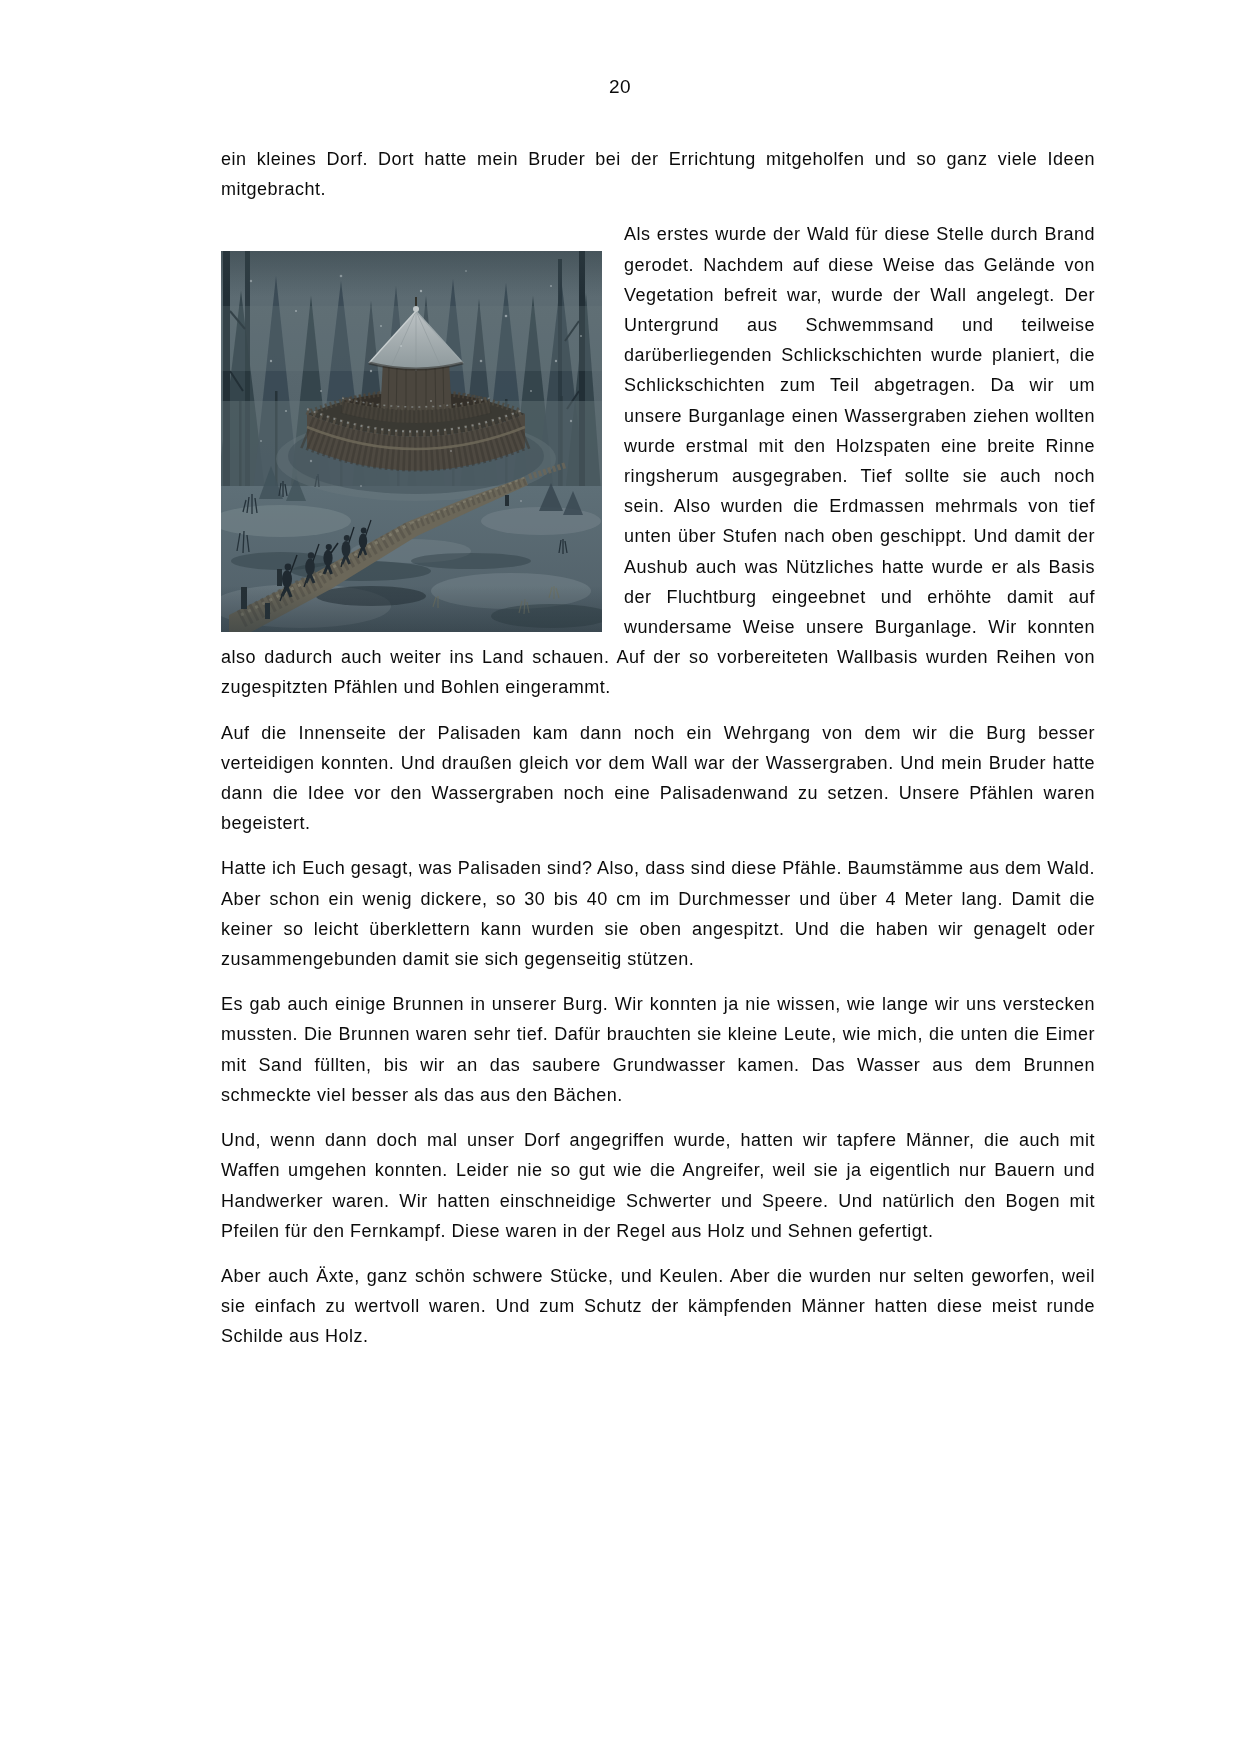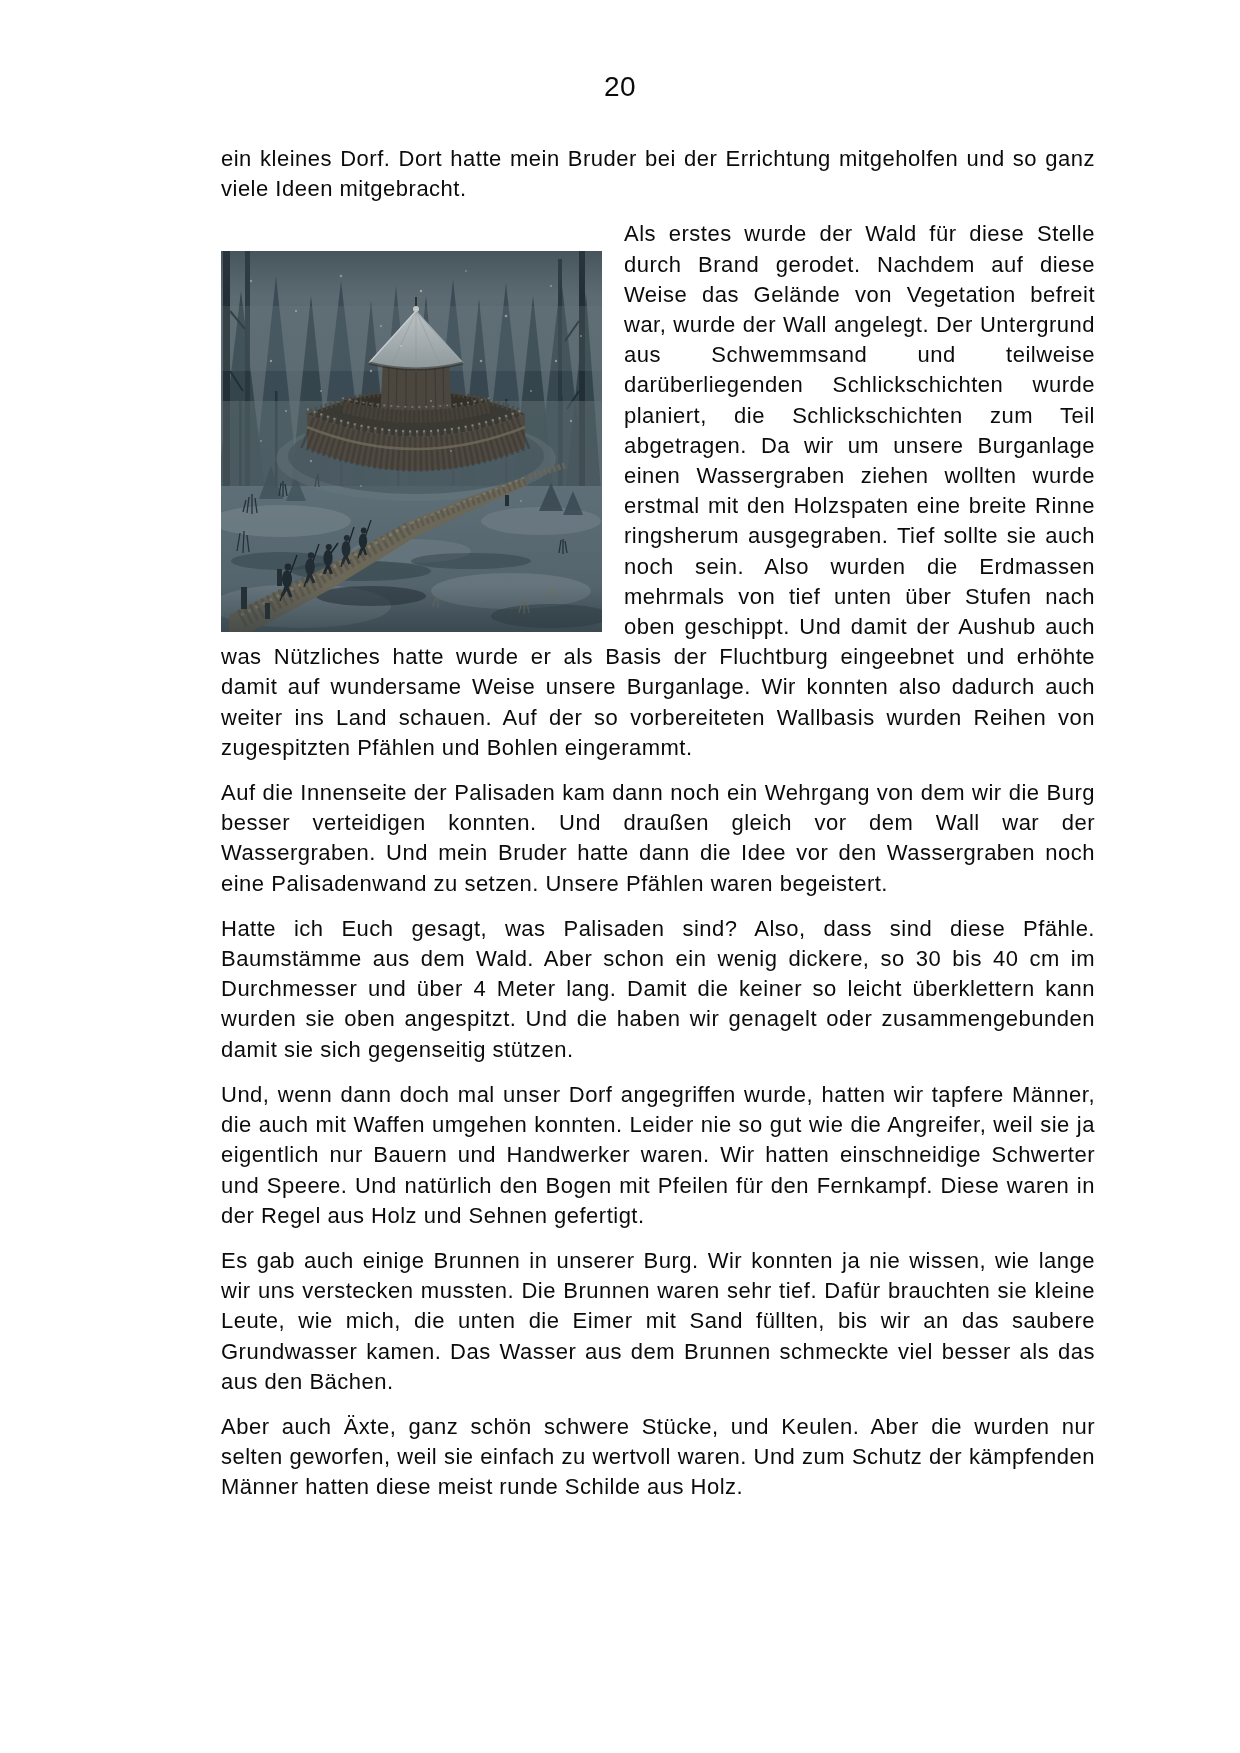--- a/index.html
+++ b/index.html
@@ -9,27 +9,27 @@
     background:#ffffff;
     font-family:"Liberation Sans","DejaVu Sans",sans-serif;
     color:#0b0b0b;
     box-sizing:border-box;
     padding:72px 145px 0 221px;
     overflow:hidden;
   }
   .page-number{
     position:absolute;top:72px;left:0;right:0;
     text-align:center;
-    font-size:28px;line-height:30px;
+    font-size:19px;line-height:30px;
     letter-spacing:0.5px;
   }
   .content{margin-top:72px;}
   .content p{
     margin:0 0 15px 0;
-    font-size:22px;
+    font-size:18px;
     line-height:30.2px;
     text-align:justify;
     letter-spacing:0.5px;
   }
   .figure-float{
     float:left;
     width:381px;height:381px;
     margin:32px 22px 6px 0;
   }
   .figure-float svg{display:block;width:381px;height:381px;}
@@ -277,20 +277,20 @@
           <rect x="0" y="0" width="381" height="46" fill="url(#topVign)"></rect>
           <rect x="0" y="335" width="381" height="46" fill="url(#botVign)"></rect>
         </svg>
       </span><span>Als erstes wurde der Wald für diese Stelle durch Brand gerodet. Nachdem auf diese Weise das Gelände von Vegetation befreit war, wurde der Wall angelegt. Der Untergrund aus Schwemmsand und teilweise darüberliegenden Schlickschichten wurde planiert, die Schlickschichten zum Teil abgetragen. Da wir um unsere Burganlage einen Wassergraben ziehen wollten wurde erstmal mit den Holzspaten eine breite Rinne ringsherum ausgegraben. Tief sollte sie auch noch sein. Also wurden die Erdmassen mehrmals von tief unten über Stufen nach oben geschippt. Und damit der Aushub auch was Nützliches hatte wurde er als Basis der Fluchtburg eingeebnet und erhöhte damit auf wundersame Weise unsere Burganlage. Wir konnten also dadurch auch weiter ins Land schauen. Auf der so vorbereiteten Wallbasis wurden Reihen von zugespitzten Pfählen und Bohlen eingerammt.</span>
     </p>
 
     <p>Auf die Innenseite der Palisaden kam dann noch ein Wehrgang von dem wir die Burg besser verteidigen konnten. Und draußen gleich vor dem Wall war der Wassergraben. Und mein Bruder hatte dann die Idee vor den Wassergraben noch eine Palisadenwand zu setzen. Unsere Pfählen waren begeistert.</p>
 
     <p>Hatte ich Euch gesagt, was Palisaden sind? Also, dass sind diese Pfähle. Baumstämme aus dem Wald. Aber schon ein wenig dickere, so 30 bis 40 cm im Durchmesser und über 4 Meter lang. Damit die keiner so leicht überklettern kann wurden sie oben angespitzt. Und die haben wir genagelt oder zusammengebunden damit sie sich gegenseitig stützen.</p>
 
+    <p>Es gab auch einige Brunnen in unserer Burg. Wir konnten ja nie wissen, wie lange wir uns verstecken mussten. Die Brunnen waren sehr tief. Dafür brauchten sie kleine Leute, wie mich, die unten die Eimer mit Sand füllten, bis wir an das saubere Grundwasser kamen. Das Wasser aus dem Brunnen schmeckte viel besser als das aus den Bächen.</p>
+
     <p>Und, wenn dann doch mal unser Dorf angegriffen wurde, hatten wir tapfere Männer, die auch mit Waffen umgehen konnten. Leider nie so gut wie die Angreifer, weil sie ja eigentlich nur Bauern und Handwerker waren. Wir hatten einschneidige Schwerter und Speere. Und natürlich den Bogen mit Pfeilen für den Fernkampf. Diese waren in der Regel aus Holz und Sehnen gefertigt.</p>
-
-    <p>Es gab auch einige Brunnen in unserer Burg. Wir konnten ja nie wissen, wie lange wir uns verstecken mussten. Die Brunnen waren sehr tief. Dafür brauchten sie kleine Leute, wie mich, die unten die Eimer mit Sand füllten, bis wir an das saubere Grundwasser kamen. Das Wasser aus dem Brunnen schmeckte viel besser als das aus den Bächen.</p>
 
     <p>Aber auch Äxte, ganz schön schwere Stücke, und Keulen. Aber die wurden nur selten geworfen, weil sie einfach zu wertvoll waren. Und zum Schutz der kämpfenden Männer hatten diese meist runde Schilde aus Holz.</p>
 
   </div>
 </div>
 
 </body></html>

